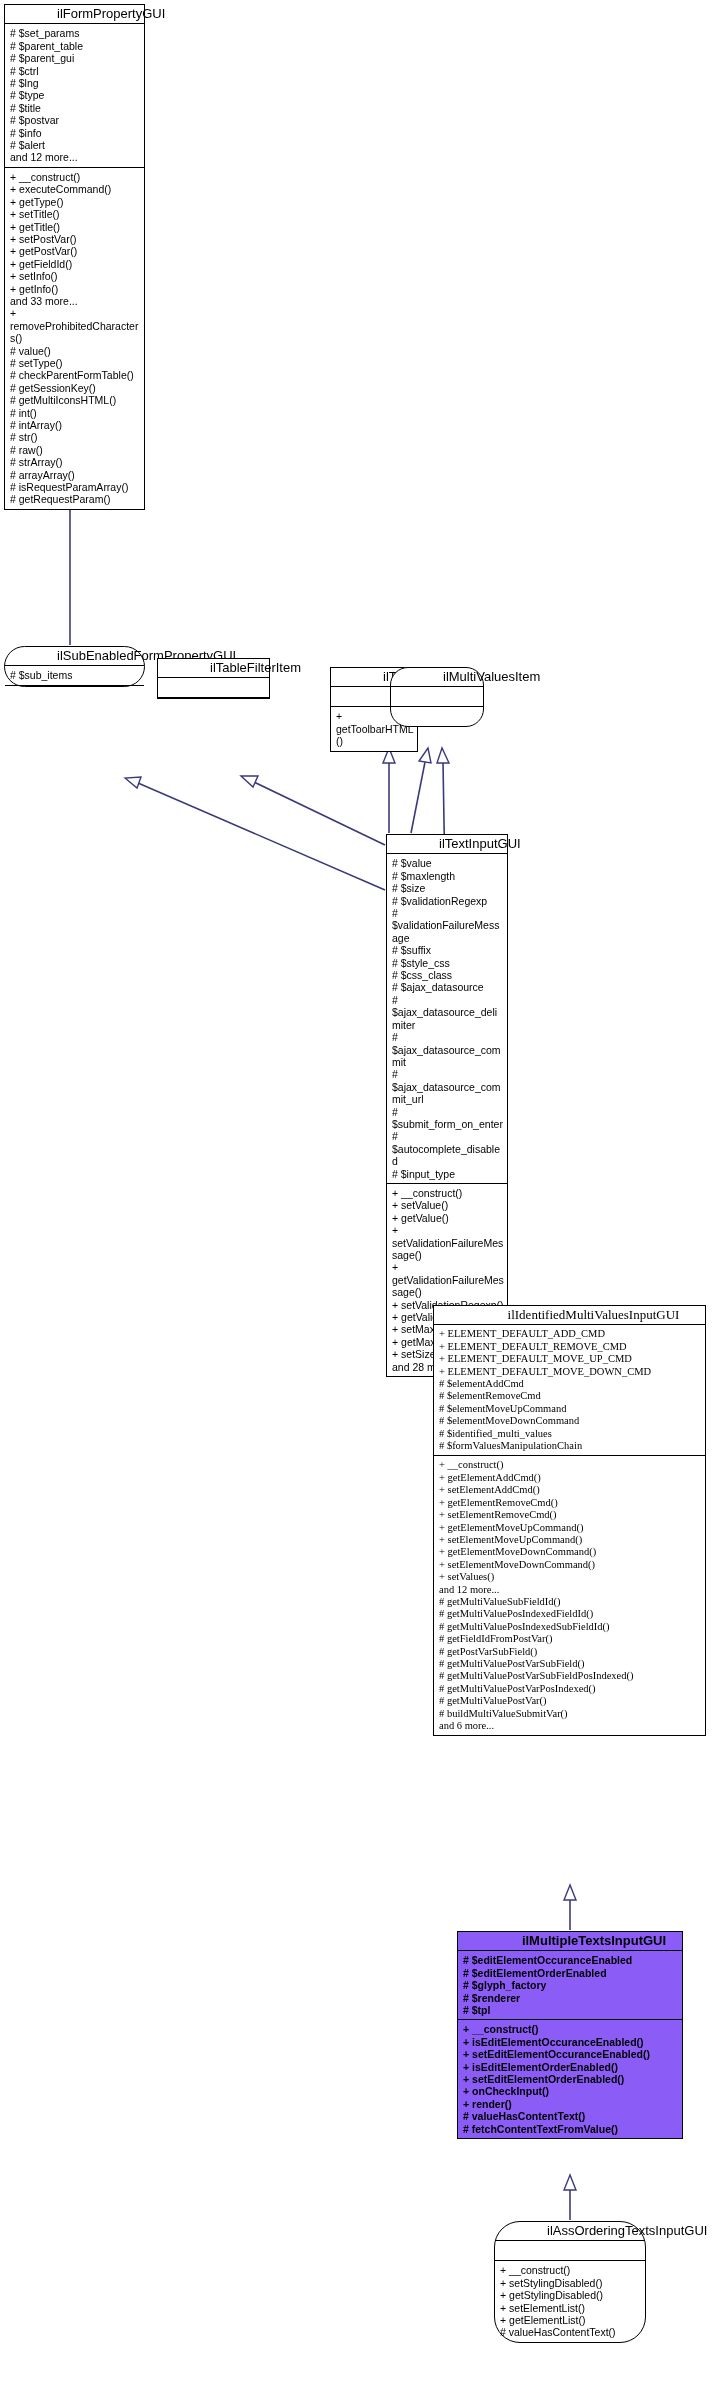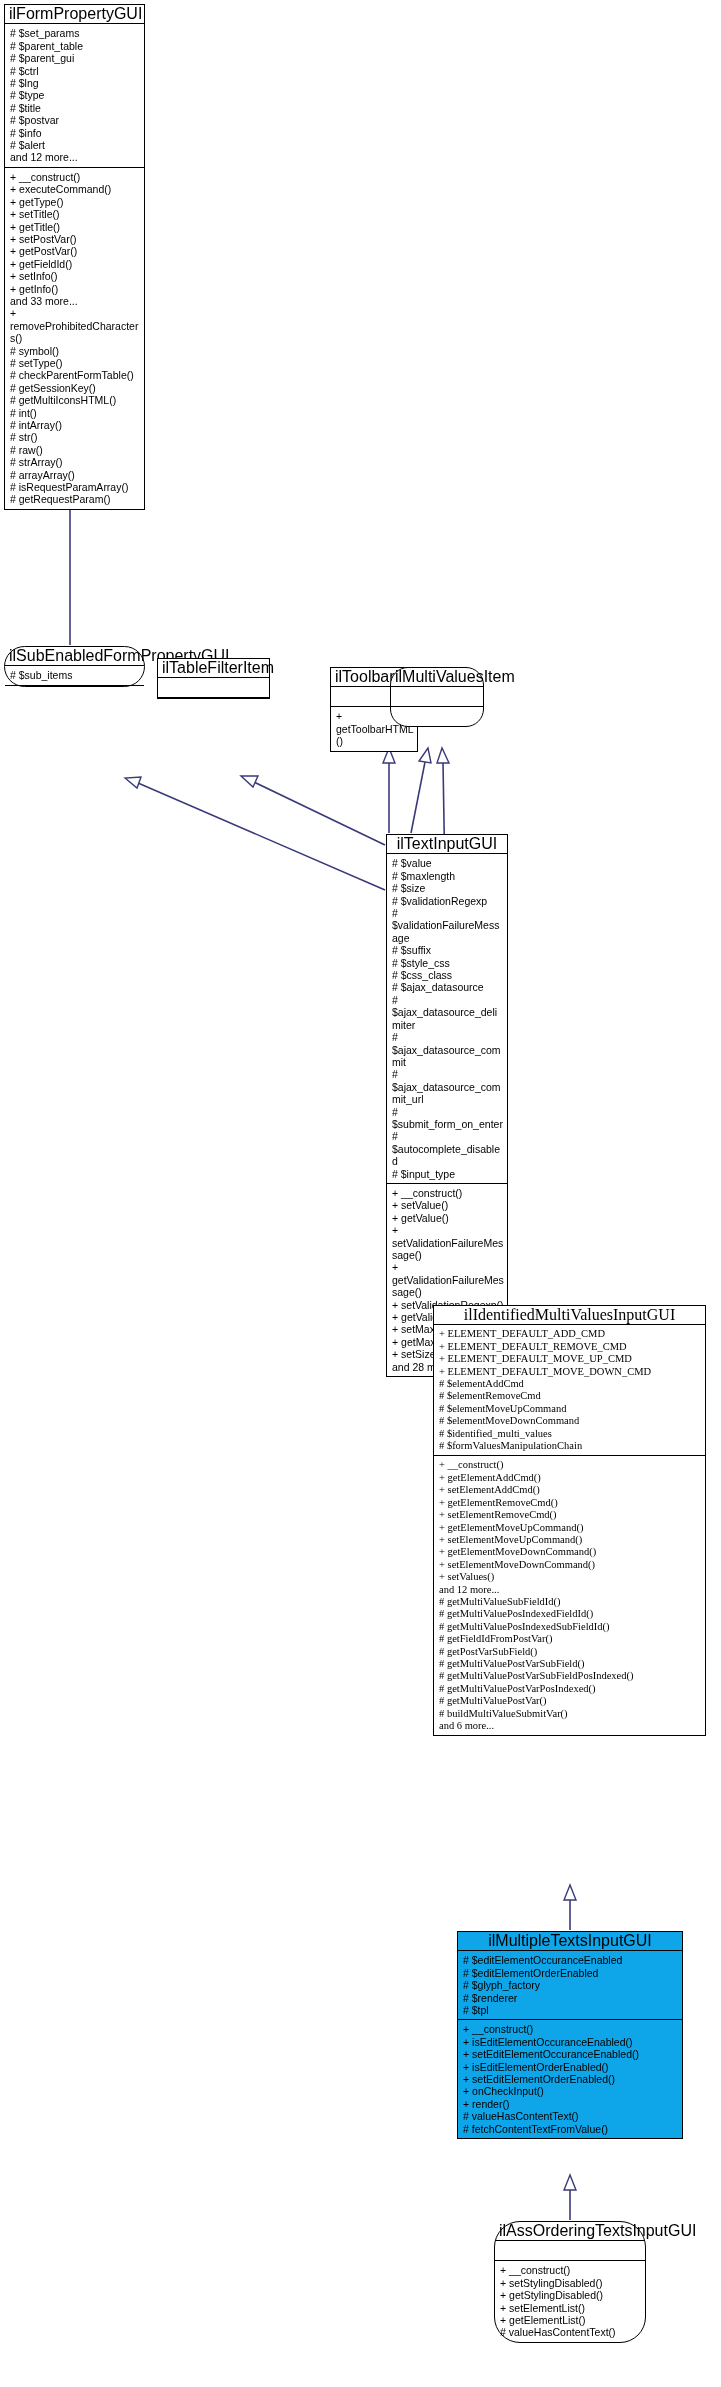--- a/index.html
+++ b/index.html
@@ -24,28 +24,30 @@
   .uml-box {
     position: absolute;
     box-sizing: border-box;
     border: 1px solid #000000;
     background: #ffffff;
     font-size: 10.5px;
     line-height: 12.4px;
     z-index: 5;
   }
   .uml-box.highlight {
-    background: #0ea5e9;
+    background: #8b5cf6;
     border: 1.6px solid #000000;
+    font-weight: bold;
   }
   .uml-title {
     text-align: center;
     padding: 3px 4px 3px 4px;
-    font-size: 16px;
+    font-size: 13px;
     white-space: nowrap;
+    margin-left: 48px;
   }
   .uml-sep {
     border-top: 1px solid #000000;
     height: 0;
     font-size: 0;
     line-height: 0;
   }
   .uml-sep.thick {
     border-top: 1.6px solid #000000;
   }
@@ -155,21 +157,21 @@
       <div class="uml-row">+ getType()</div>
       <div class="uml-row">+ setTitle()</div>
       <div class="uml-row">+ getTitle()</div>
       <div class="uml-row">+ setPostVar()</div>
       <div class="uml-row">+ getPostVar()</div>
       <div class="uml-row">+ getFieldId()</div>
       <div class="uml-row">+ setInfo()</div>
       <div class="uml-row">+ getInfo()</div>
       <div class="uml-row">and 33 more...</div>
       <div class="uml-row">+ removeProhibitedCharacters()</div>
-      <div class="uml-row"># symbol()</div>
+      <div class="uml-row"># value()</div>
       <div class="uml-row"># setType()</div>
       <div class="uml-row"># checkParentFormTable()</div>
       <div class="uml-row"># getSessionKey()</div>
       <div class="uml-row"># getMultiIconsHTML()</div>
       <div class="uml-row"># int()</div>
       <div class="uml-row"># intArray()</div>
       <div class="uml-row"># str()</div>
       <div class="uml-row"># raw()</div>
       <div class="uml-row"># strArray()</div>
       <div class="uml-row"># arrayArray()</div>

